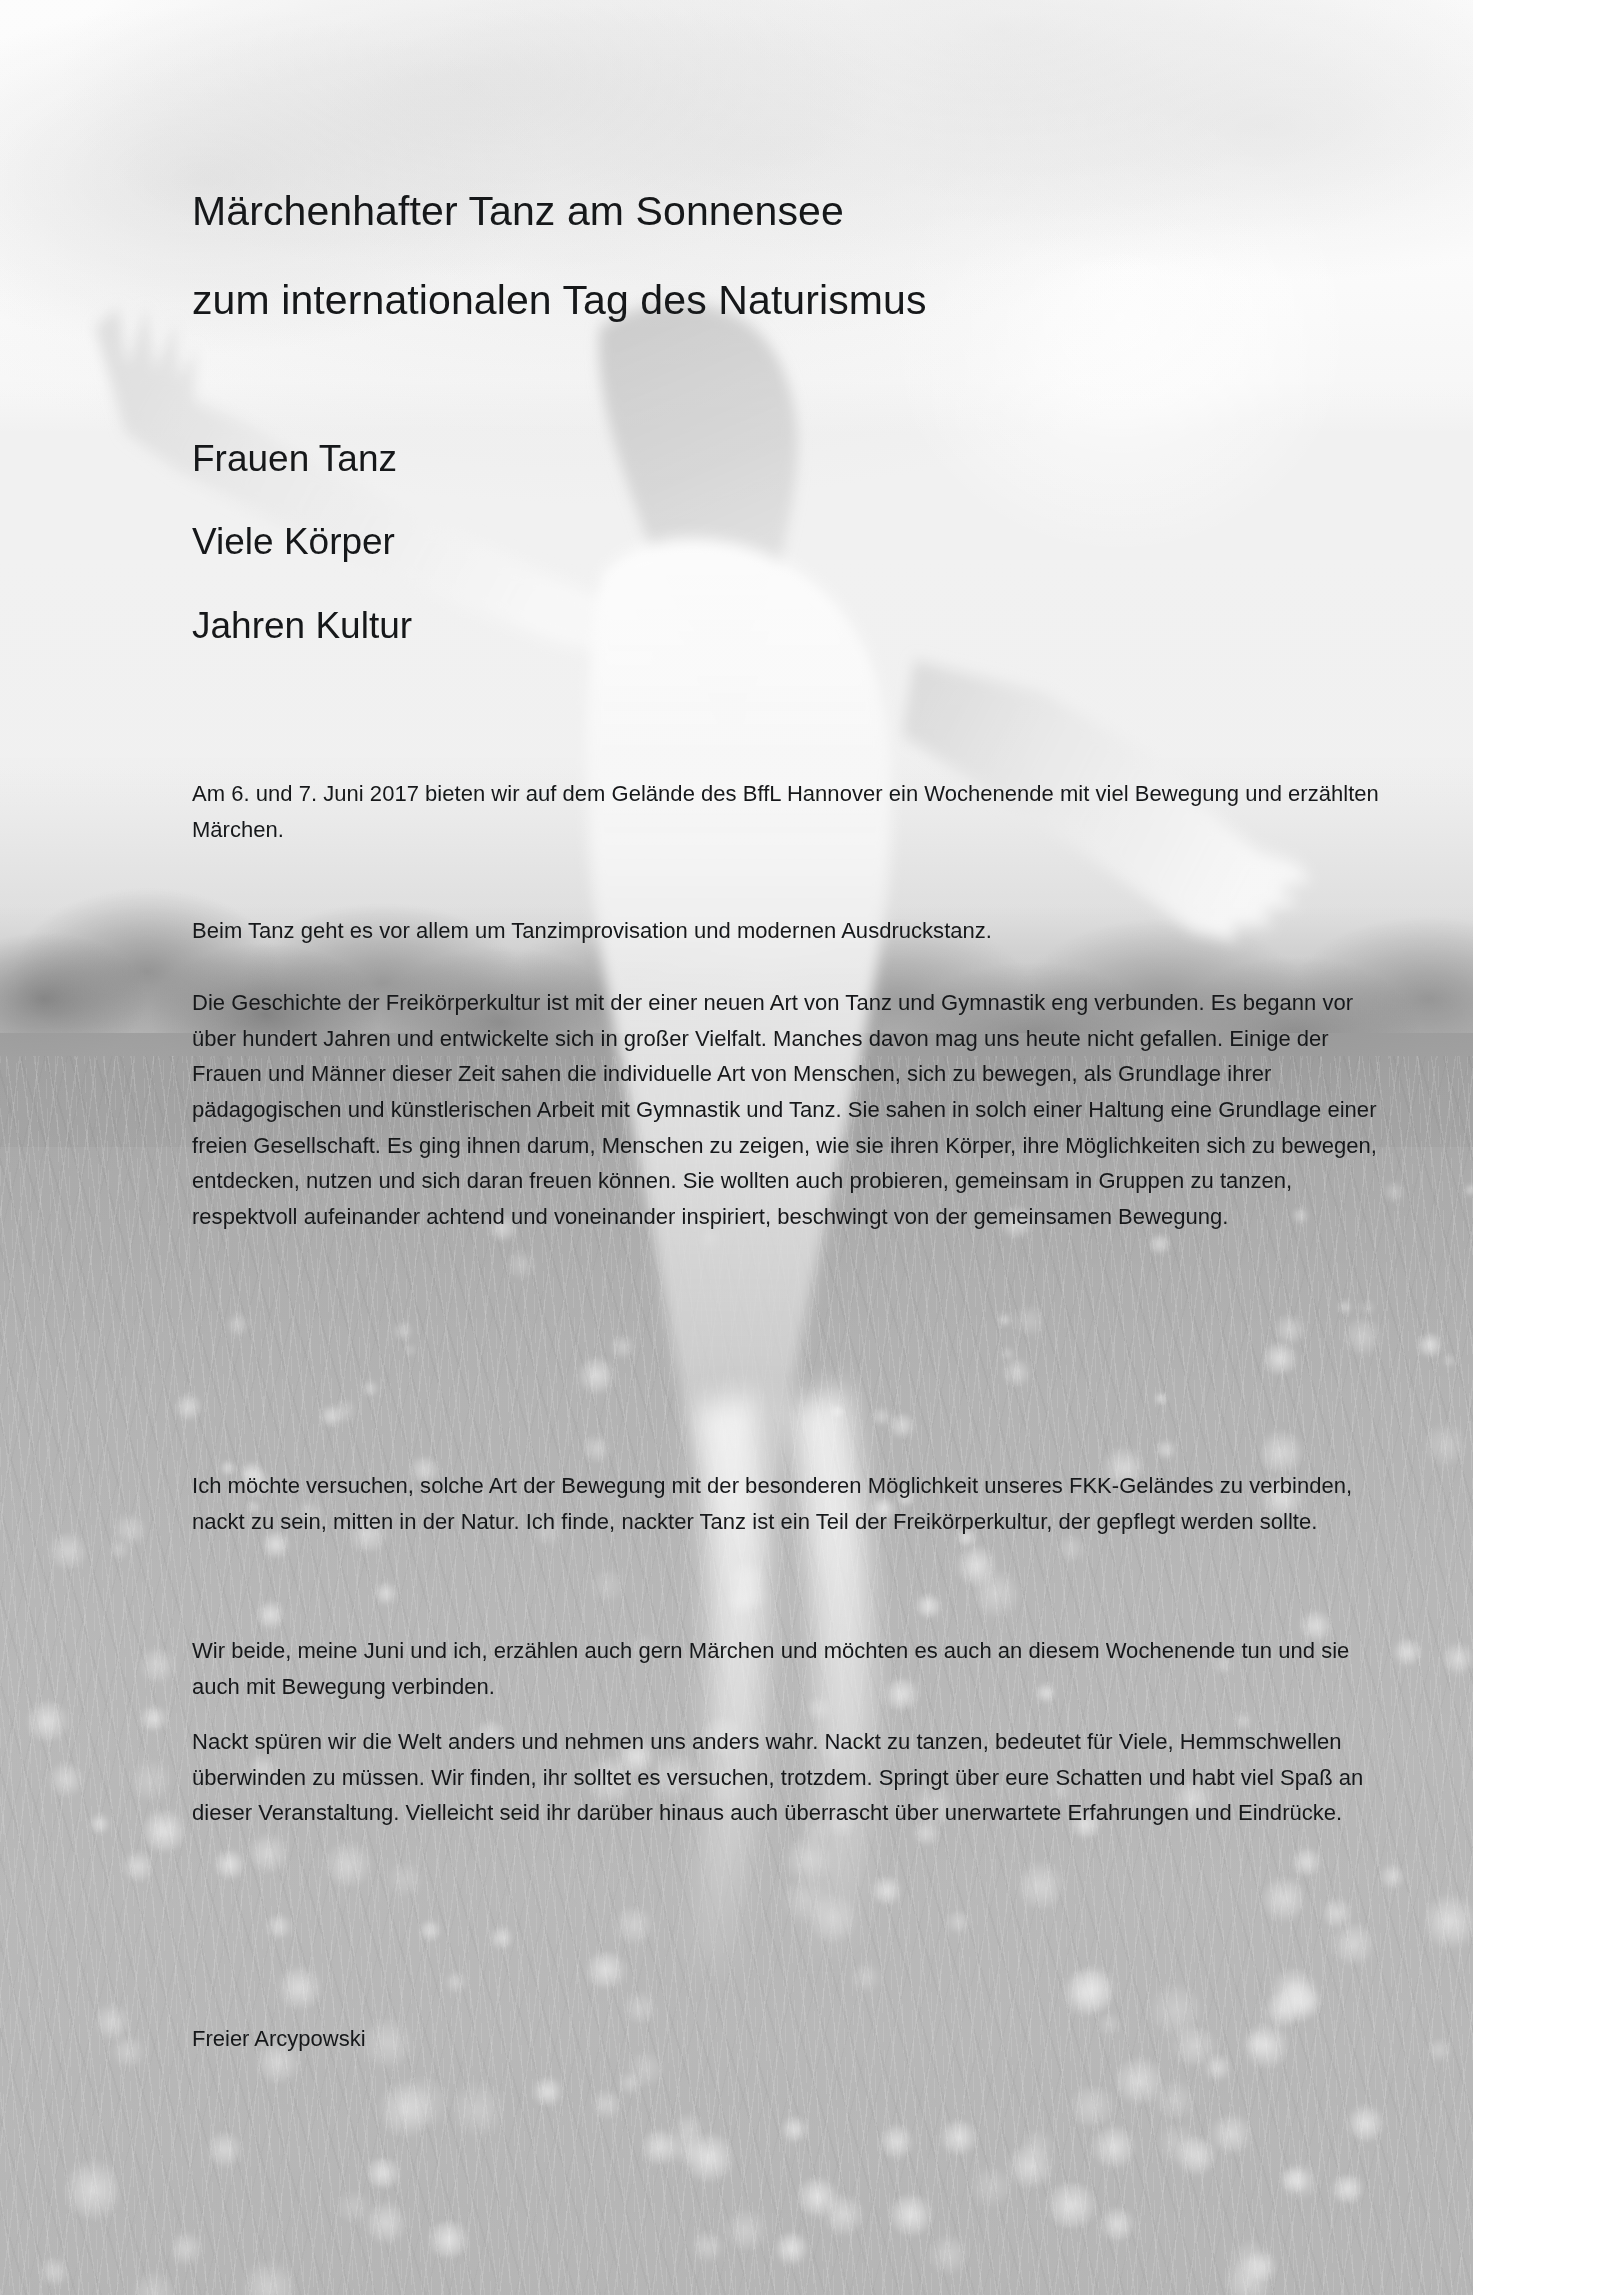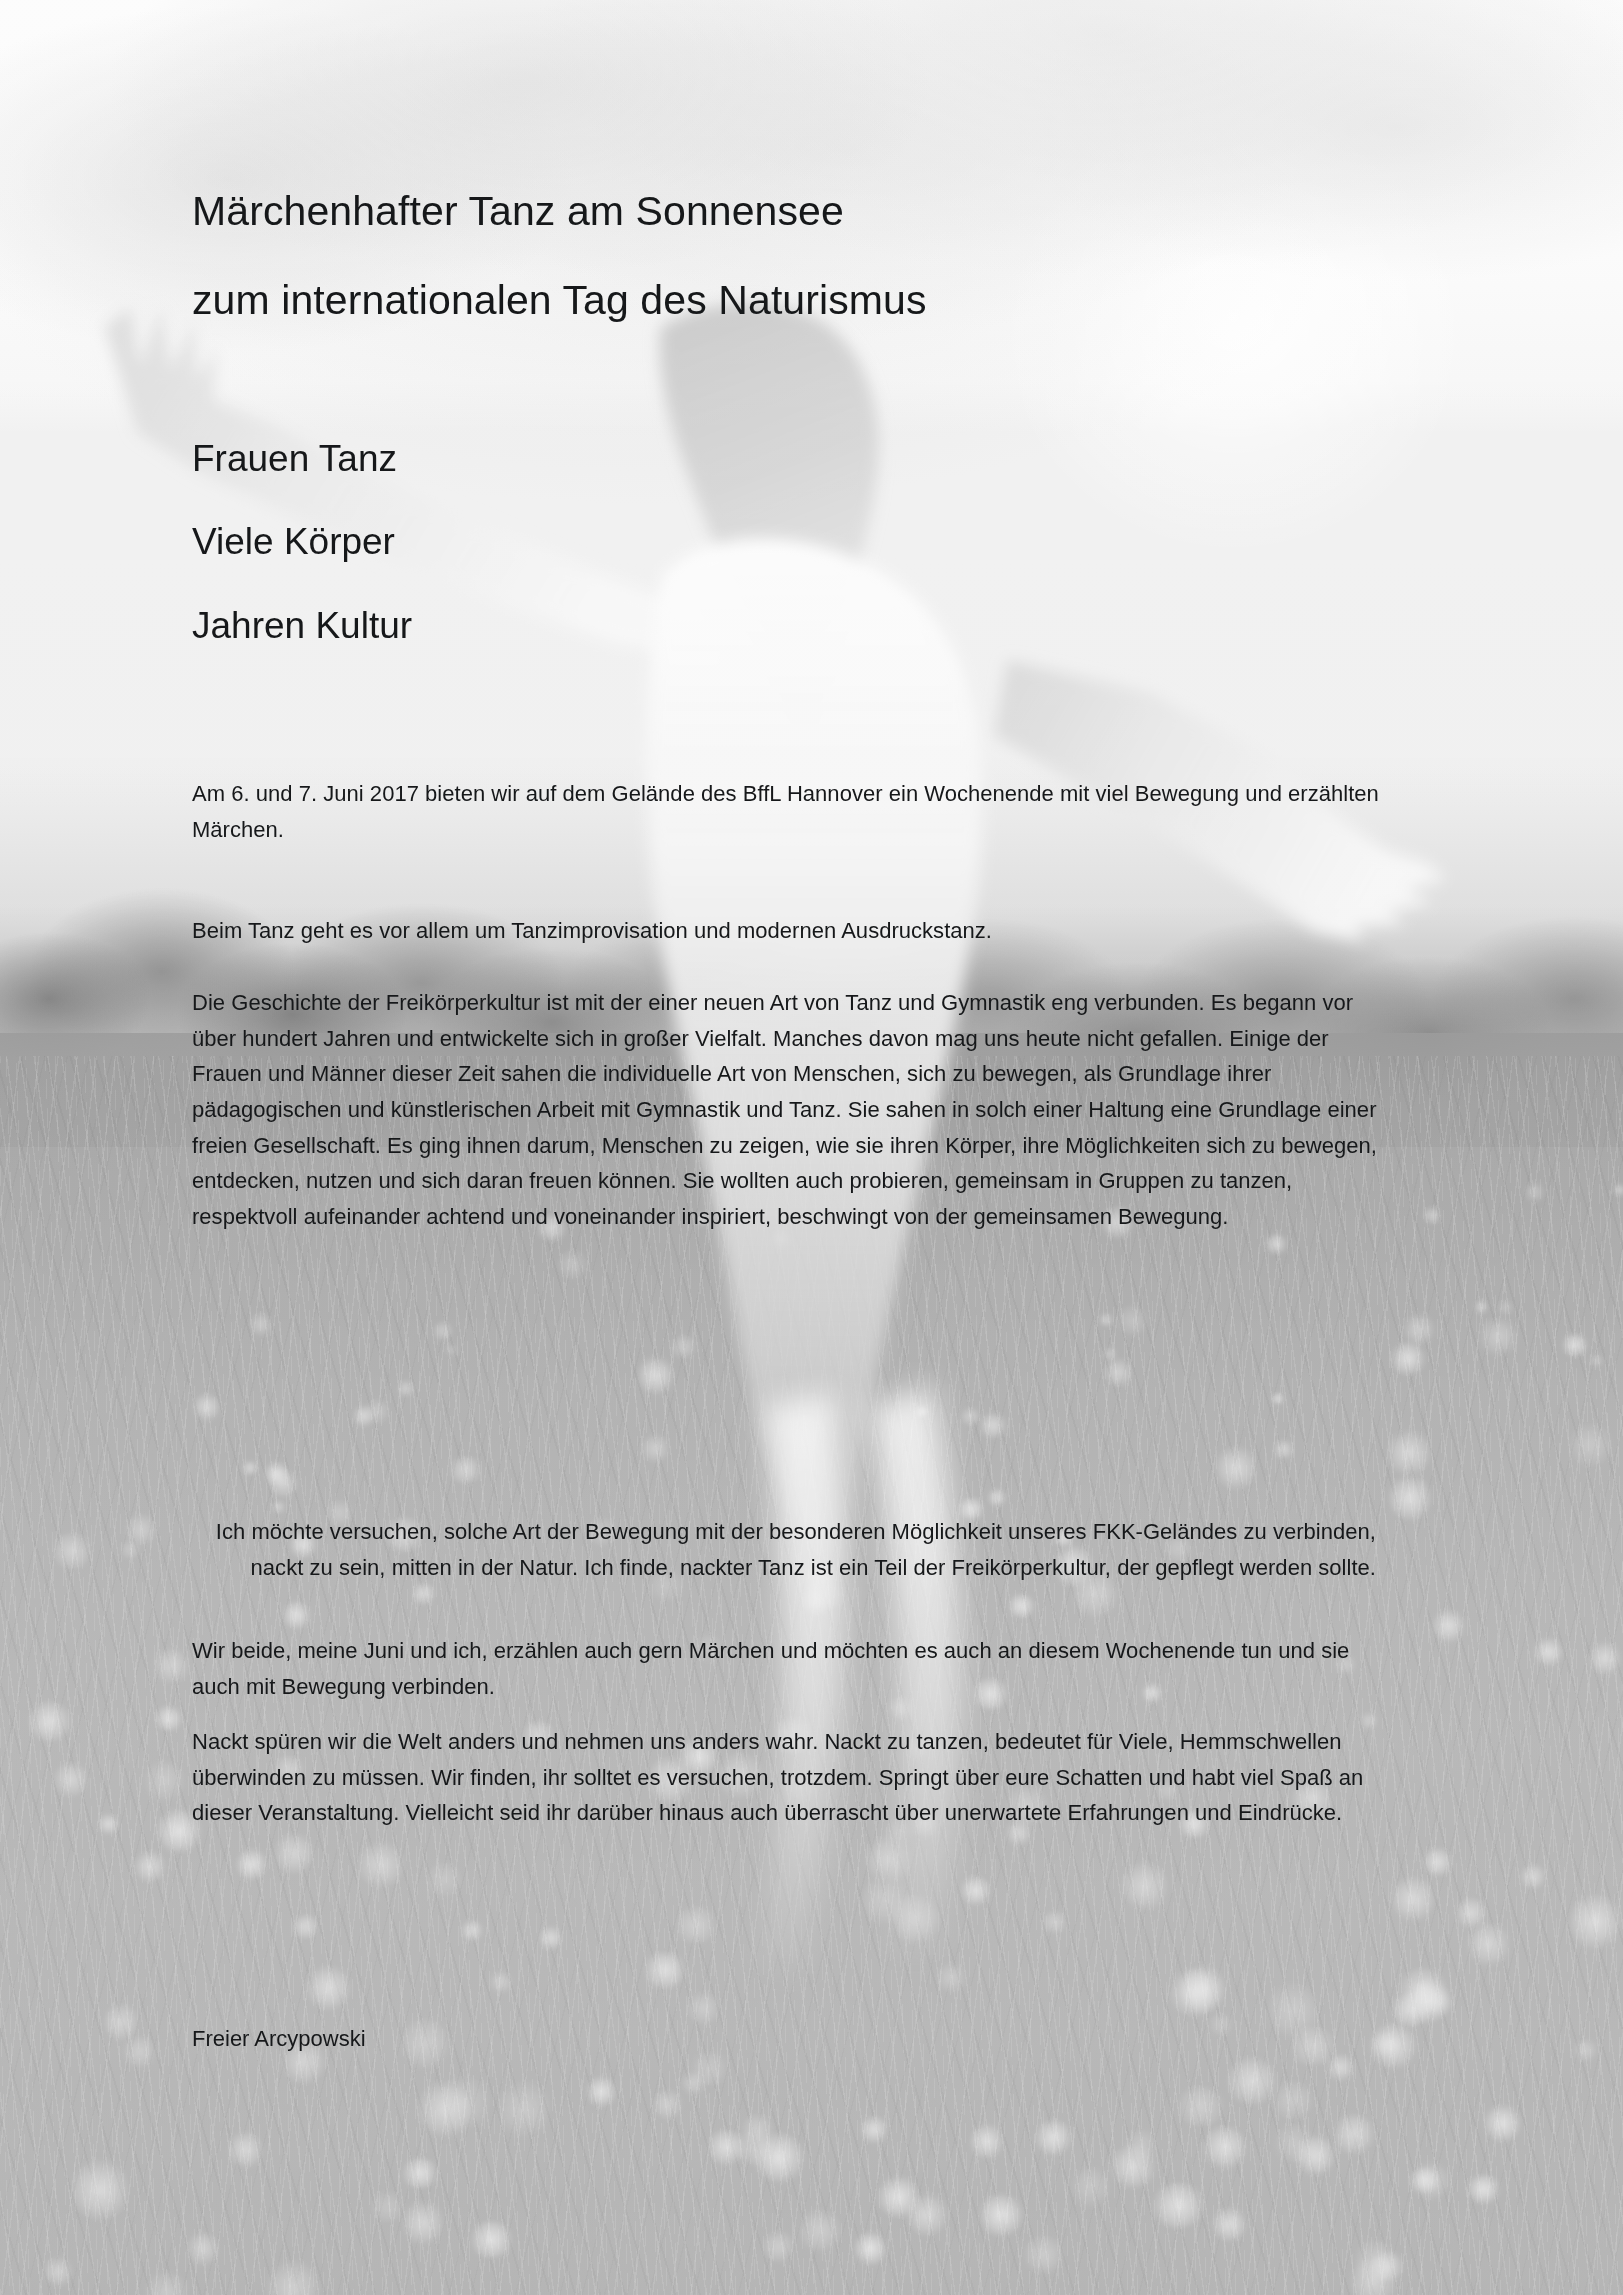--- a/index.html
+++ b/index.html
@@ -8,21 +8,21 @@
     padding: 0;
     background: #ffffff;
   }
   body {
     font-family: "Liberation Sans", sans-serif;
   }
 
   
   #poster {
     position: relative;
-    width: 1623px;
+    width: 1473px;
     height: 2295px;
     overflow: hidden;
     background: #f2f2f2;
   }
 
   
   .bg-layer {
     position: absolute;
     inset: 0;
     pointer-events: none;
@@ -150,21 +150,21 @@
     font-size: 22px;
     font-weight: 400;
     line-height: 1.62;
     letter-spacing: 0.03px;
     width: 1204px;
   }
 
   #para-0 { top: 754px; width: 1217px; }
   #para-1 { top: 891px; }
   #para-2 { top: 963px; width: 1197px; }
-  #para-3 { top: 1492px; width: 1184px; text-align: right; }
+  #para-3 { top: 1446px; width: 1184px; }
   #para-4 { top: 1611px; width: 1184px; }
   #para-5 { top: 1702px; width: 1197px; }
 
   #signature {
     position: absolute;
     top: 2021px;
     font-size: 22px;
     font-weight: 400;
     line-height: 1.62;
     white-space: nowrap;

